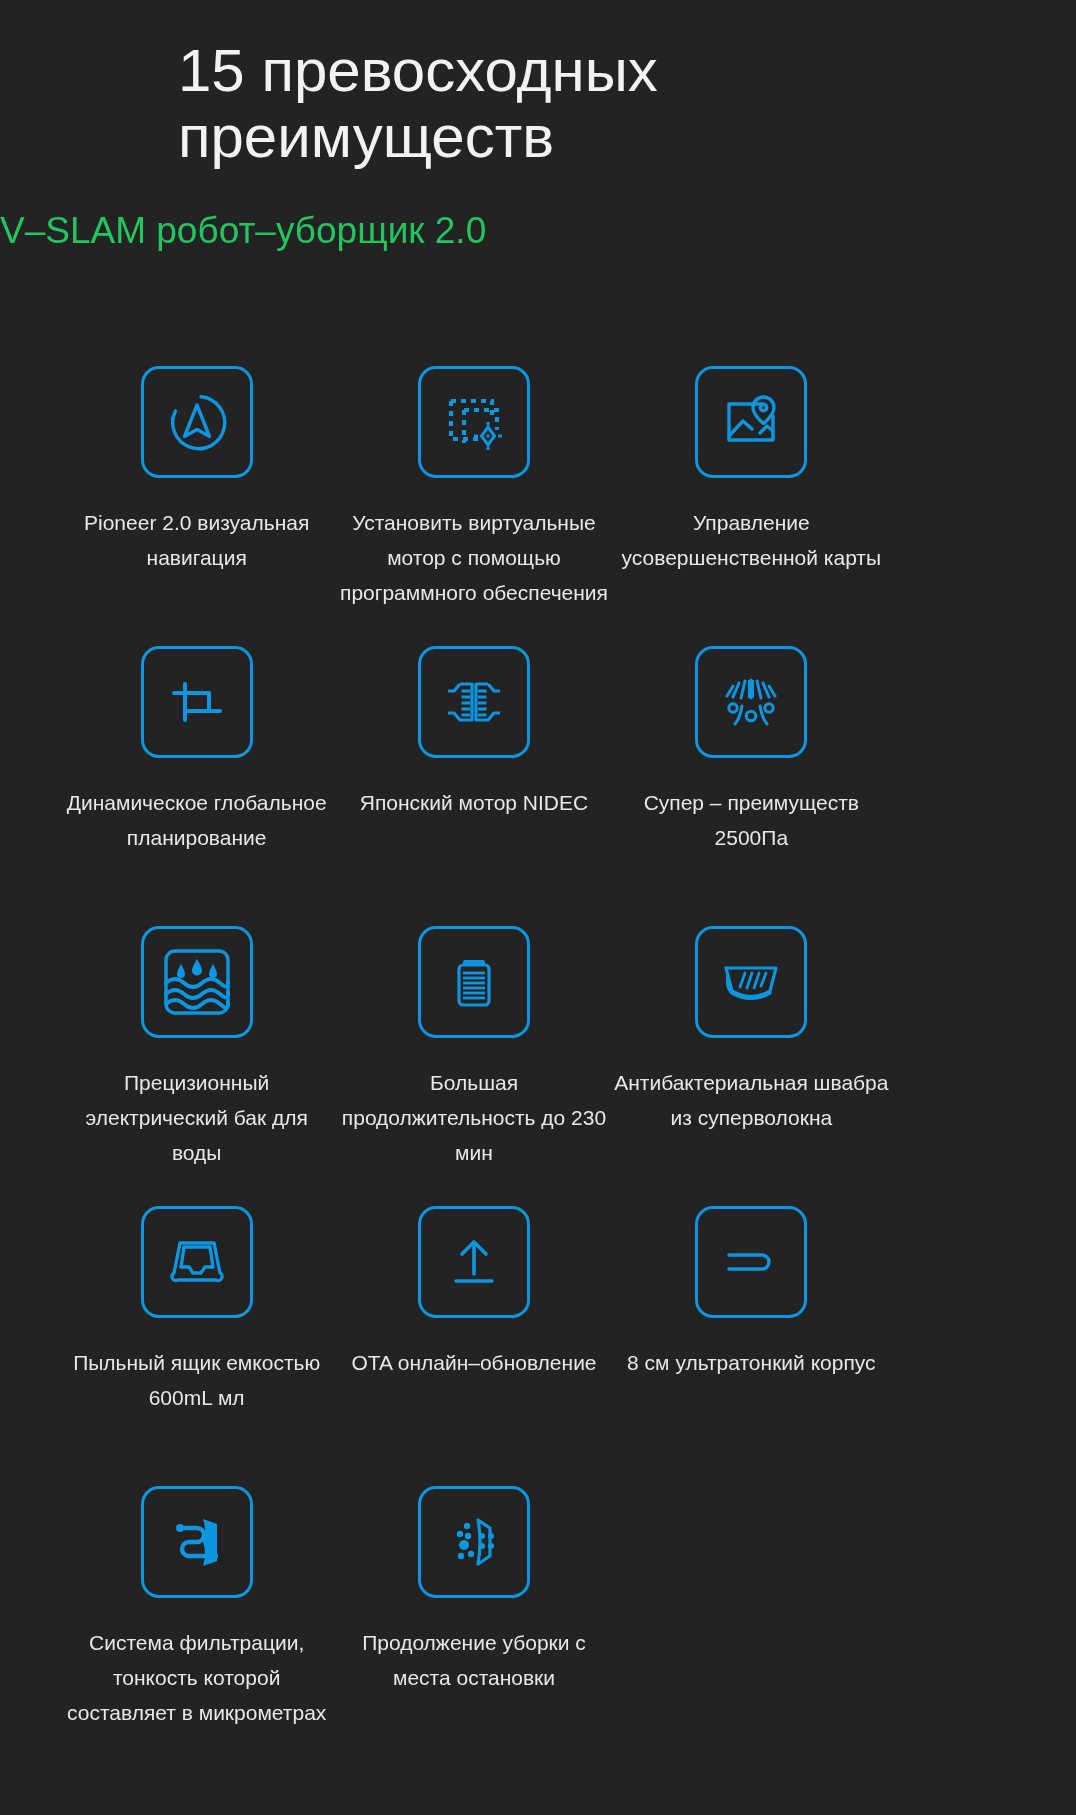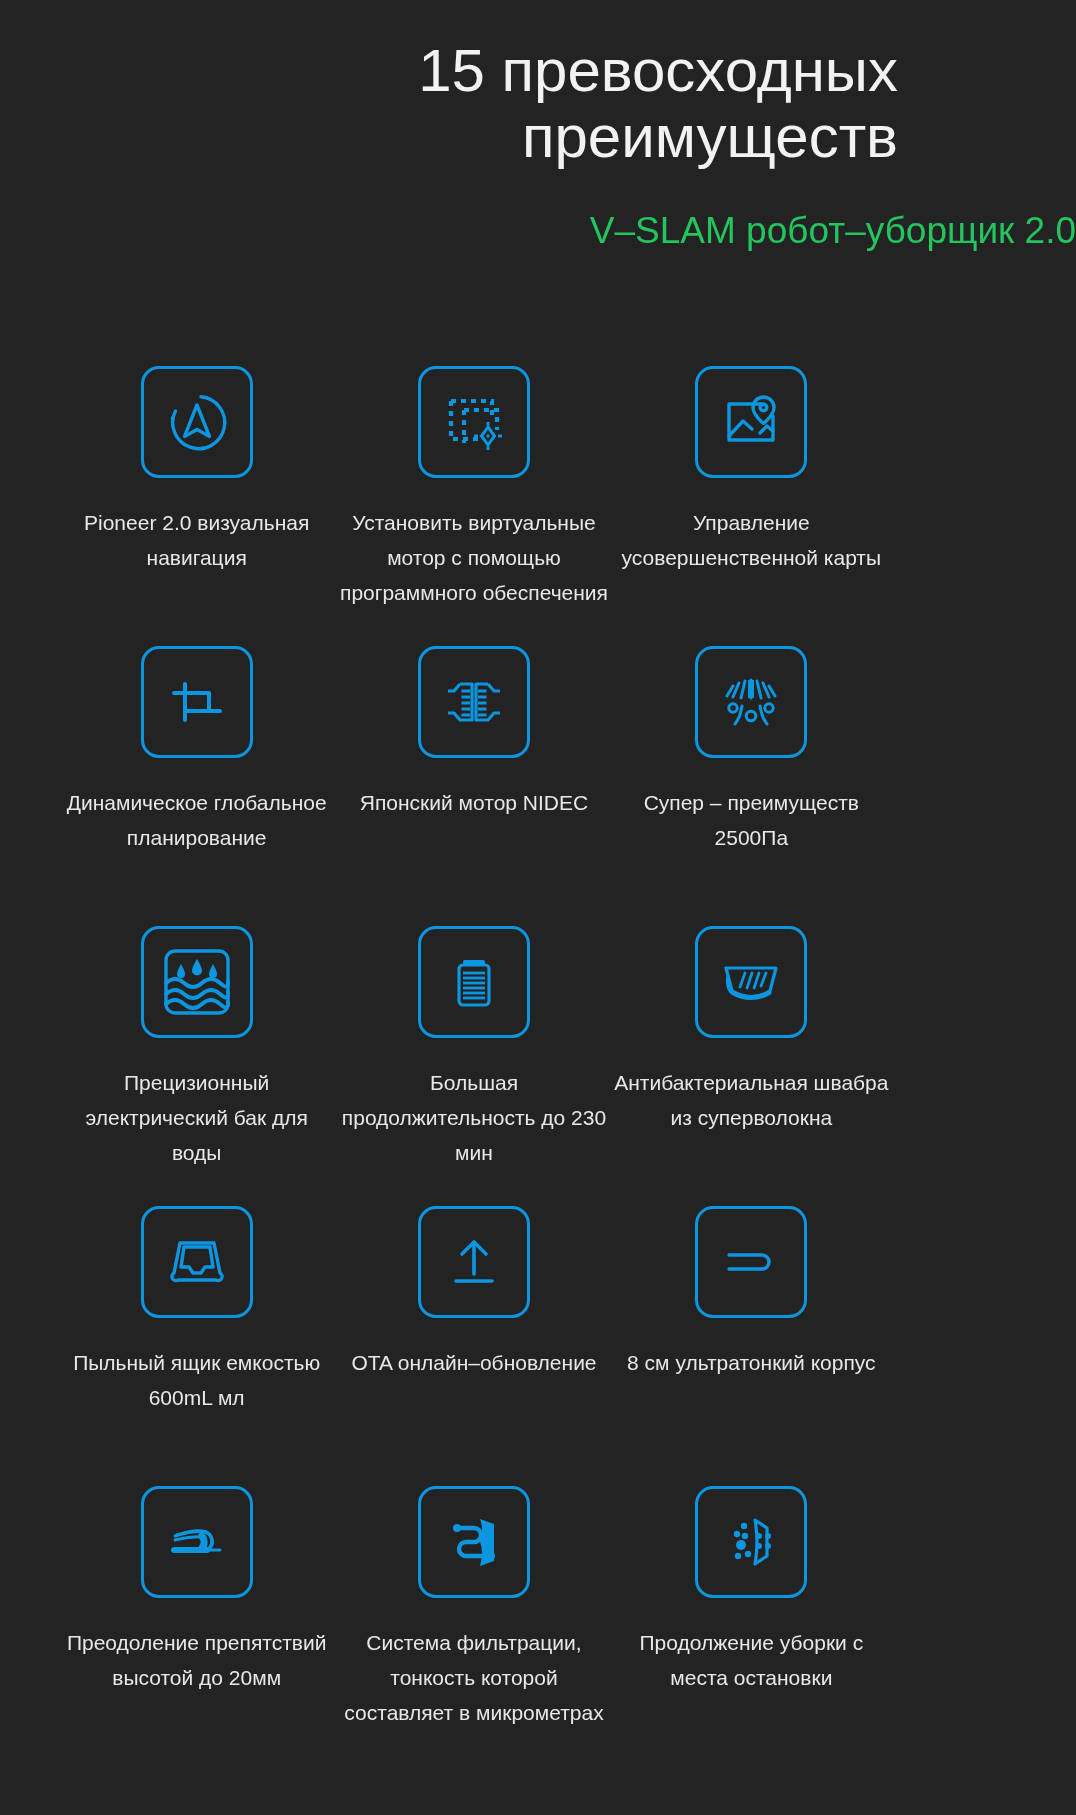--- a/index.html
+++ b/index.html
@@ -11,21 +11,21 @@
     overflow: hidden;
   }
   .page {
     width: 1076px;
     height: 1815px;
     background: #232323;
     position: relative;
   }
   .header {
     padding-top: 38px;
-    text-align: right;
+    text-align: left;
   }
   .title {
     color: #f2f2f2;
     font-size: 60px;
     line-height: 66px;
     font-weight: 400;
     letter-spacing: 0px;
     max-width: 720px;
     margin: 0 auto;
   }
@@ -250,33 +250,20 @@
 
     <div class="cell">
       <div class="icon-box">
         <svg width="72" height="72" viewBox="0 0 72 72" fill="none" stroke="#0d96e0" stroke-width="3.4" stroke-linecap="round" stroke-linejoin="round">
           <path d="M14 29 H47 A7 7 0 0 1 47 43 H14"></path>
         </svg>
       </div>
       <div class="caption">8 см ультратонкий корпус</div>
     </div>
 
-    <div class="cell row-5">
-      <div class="icon-box">
-        <svg width="72" height="72" viewBox="0 0 72 72" fill="none" stroke="#0d96e0" stroke-width="3" stroke-linecap="round" stroke-linejoin="round">
-          <path d="M14 30 Q34 24 44 26 A10 10 0 0 1 47 44 H14" fill="#0d96e0" fill-opacity="0"></path>
-          <path d="M16 29 Q34 23 44 25.5"></path>
-          <path d="M14 34 Q32 30 43 31"></path>
-          <path d="M44 25.5 A10.5 10.5 0 0 1 46 44 H59" stroke-width="3"></path>
-          <path d="M13 44 H46" stroke-width="6"></path>
-          <path d="M38 28 A9 9 0 0 1 40 43" stroke-width="7" stroke-linecap="butt"></path>
-        </svg>
-      </div>
-      <div class="caption">Преодоление препятствий высотой до 20мм</div>
-    </div>
 
     <div class="cell row-5">
       <div class="icon-box">
         <svg width="72" height="72" viewBox="0 0 72 72" fill="none">
           <path d="M42 13 L56 18 V55 L42 60 Q46 46 42 36 Q46 24 42 13 Z" fill="#0d96e0"></path>
           <g stroke="#0d96e0" stroke-width="4.4" fill="none" stroke-linecap="round">
             <path d="M22 22 H36 A7 7 0 0 1 36 36 H28 A7 7 0 0 0 28 50 H44"></path>
           </g>
           <circle cx="19" cy="22" r="4" fill="#0d96e0"></circle>
           <circle cx="53" cy="50" r="4" fill="#0d96e0"></circle>

